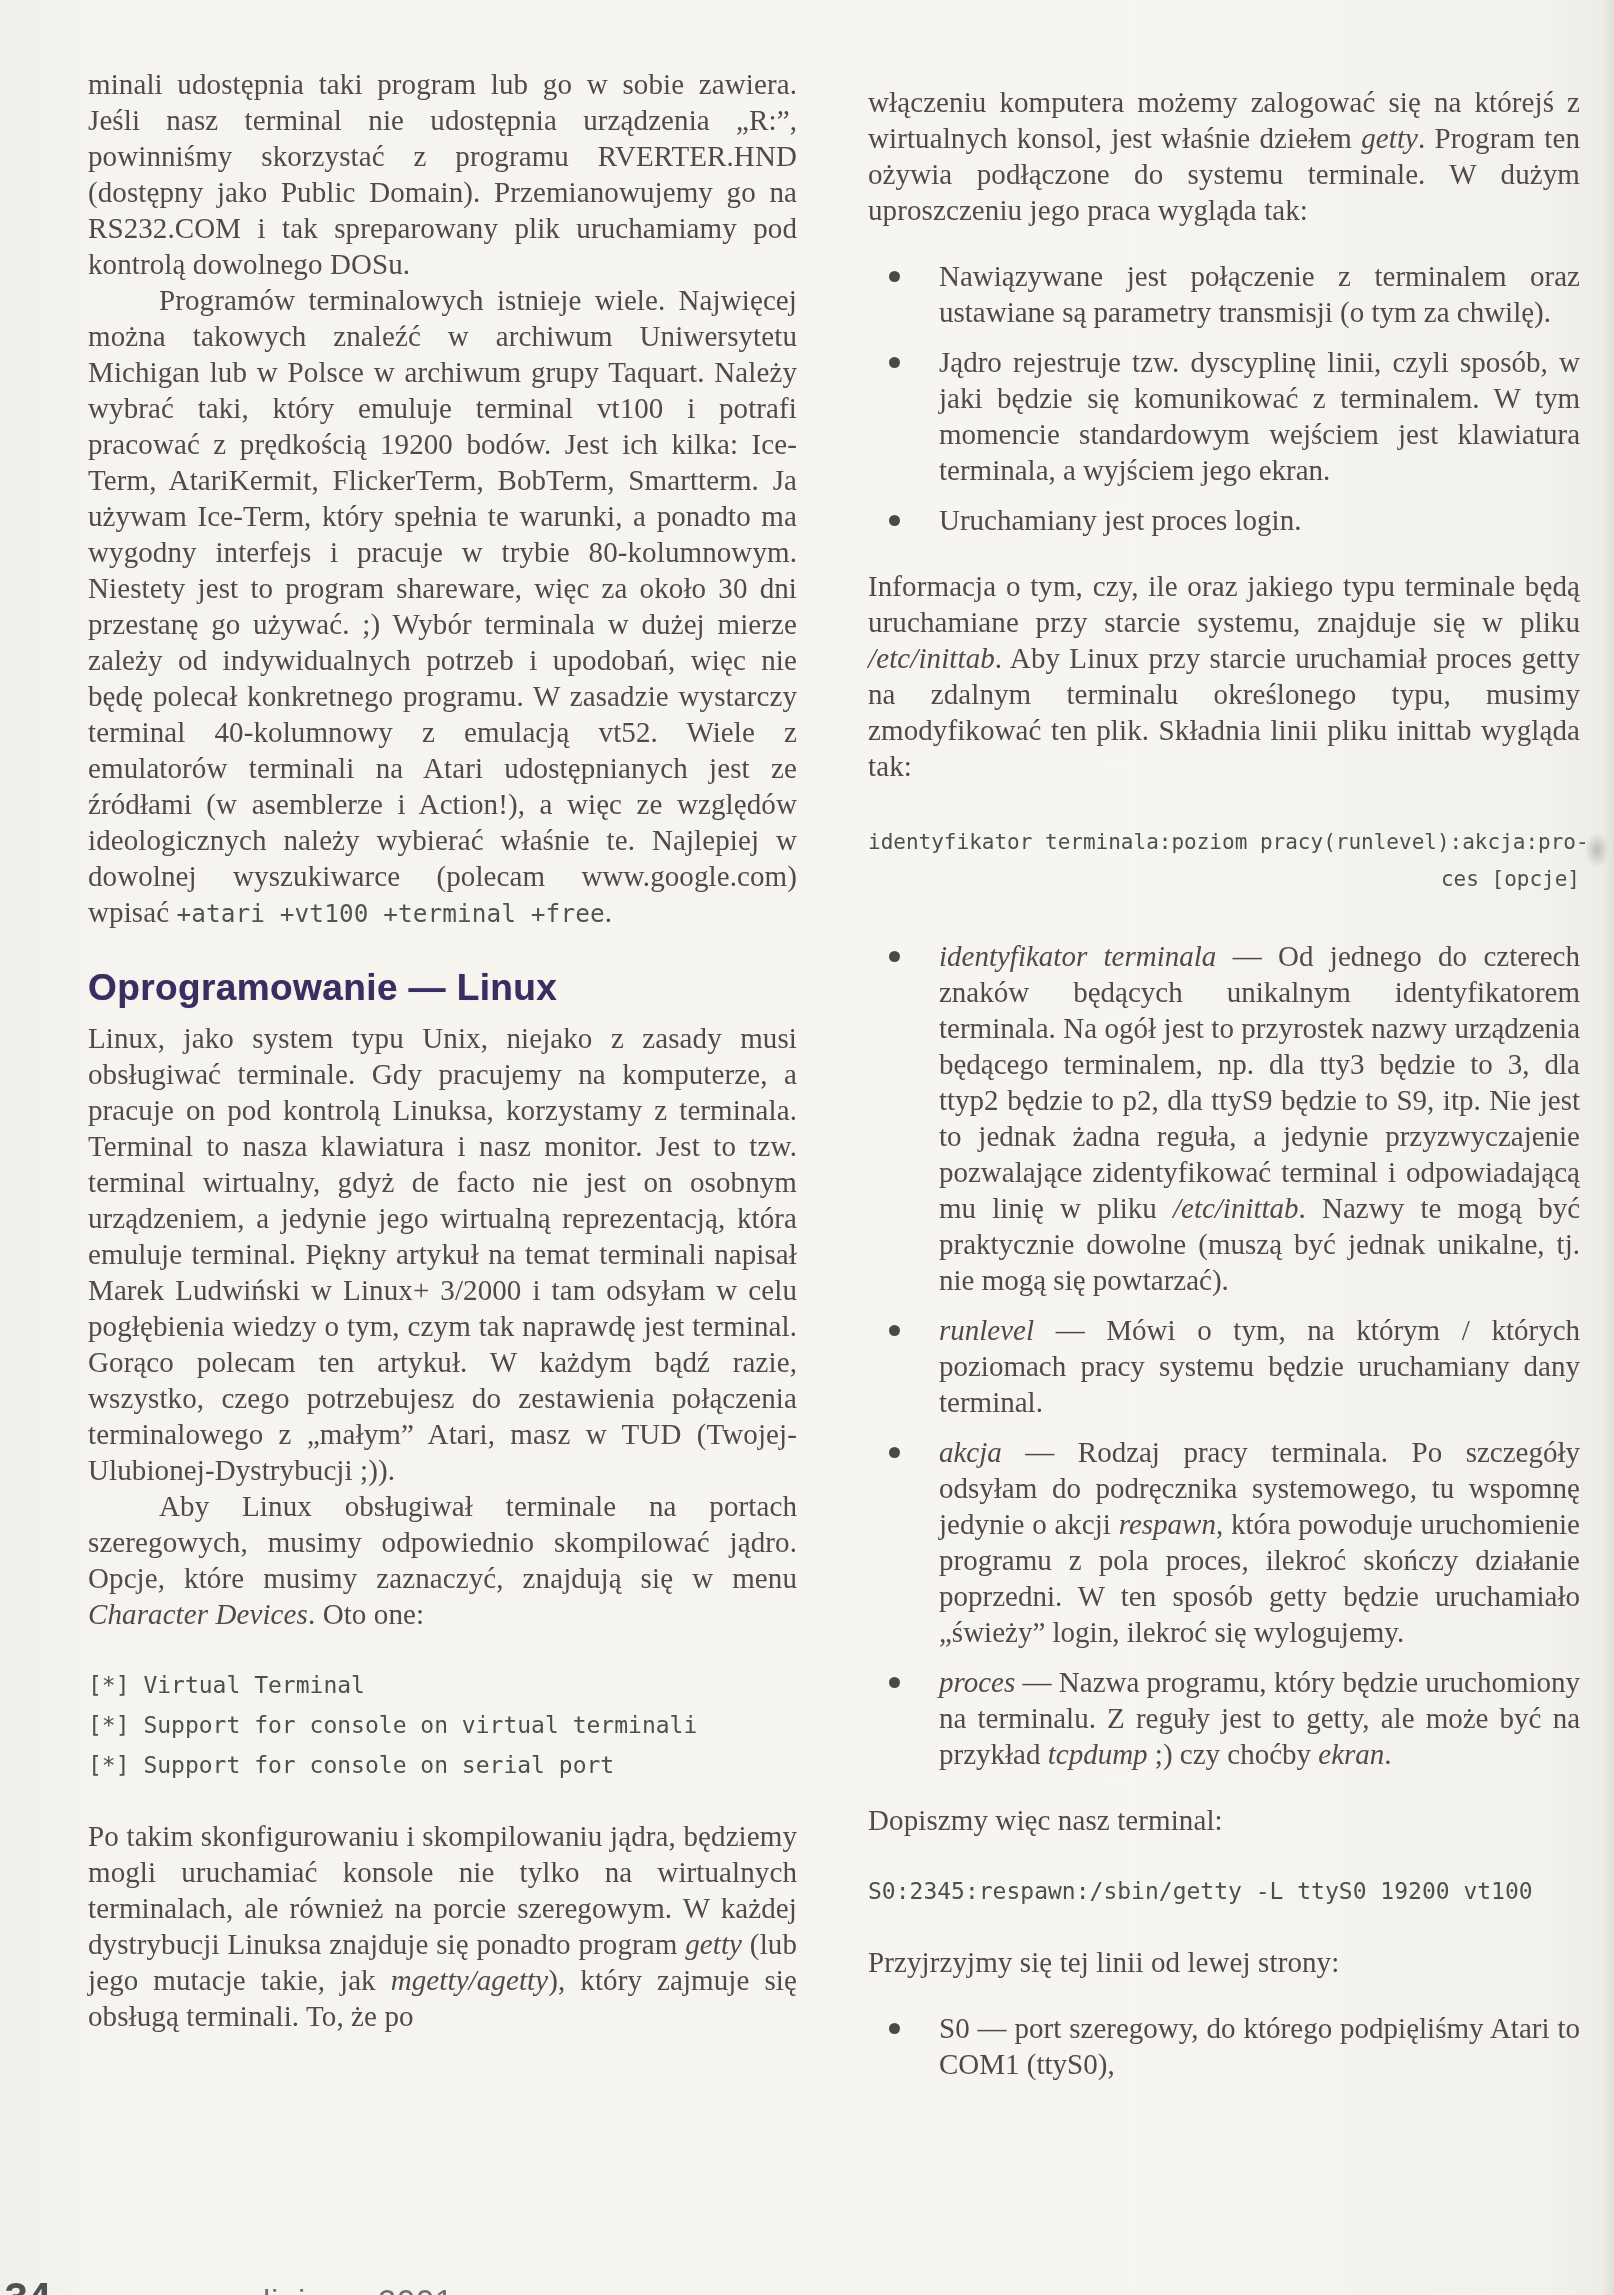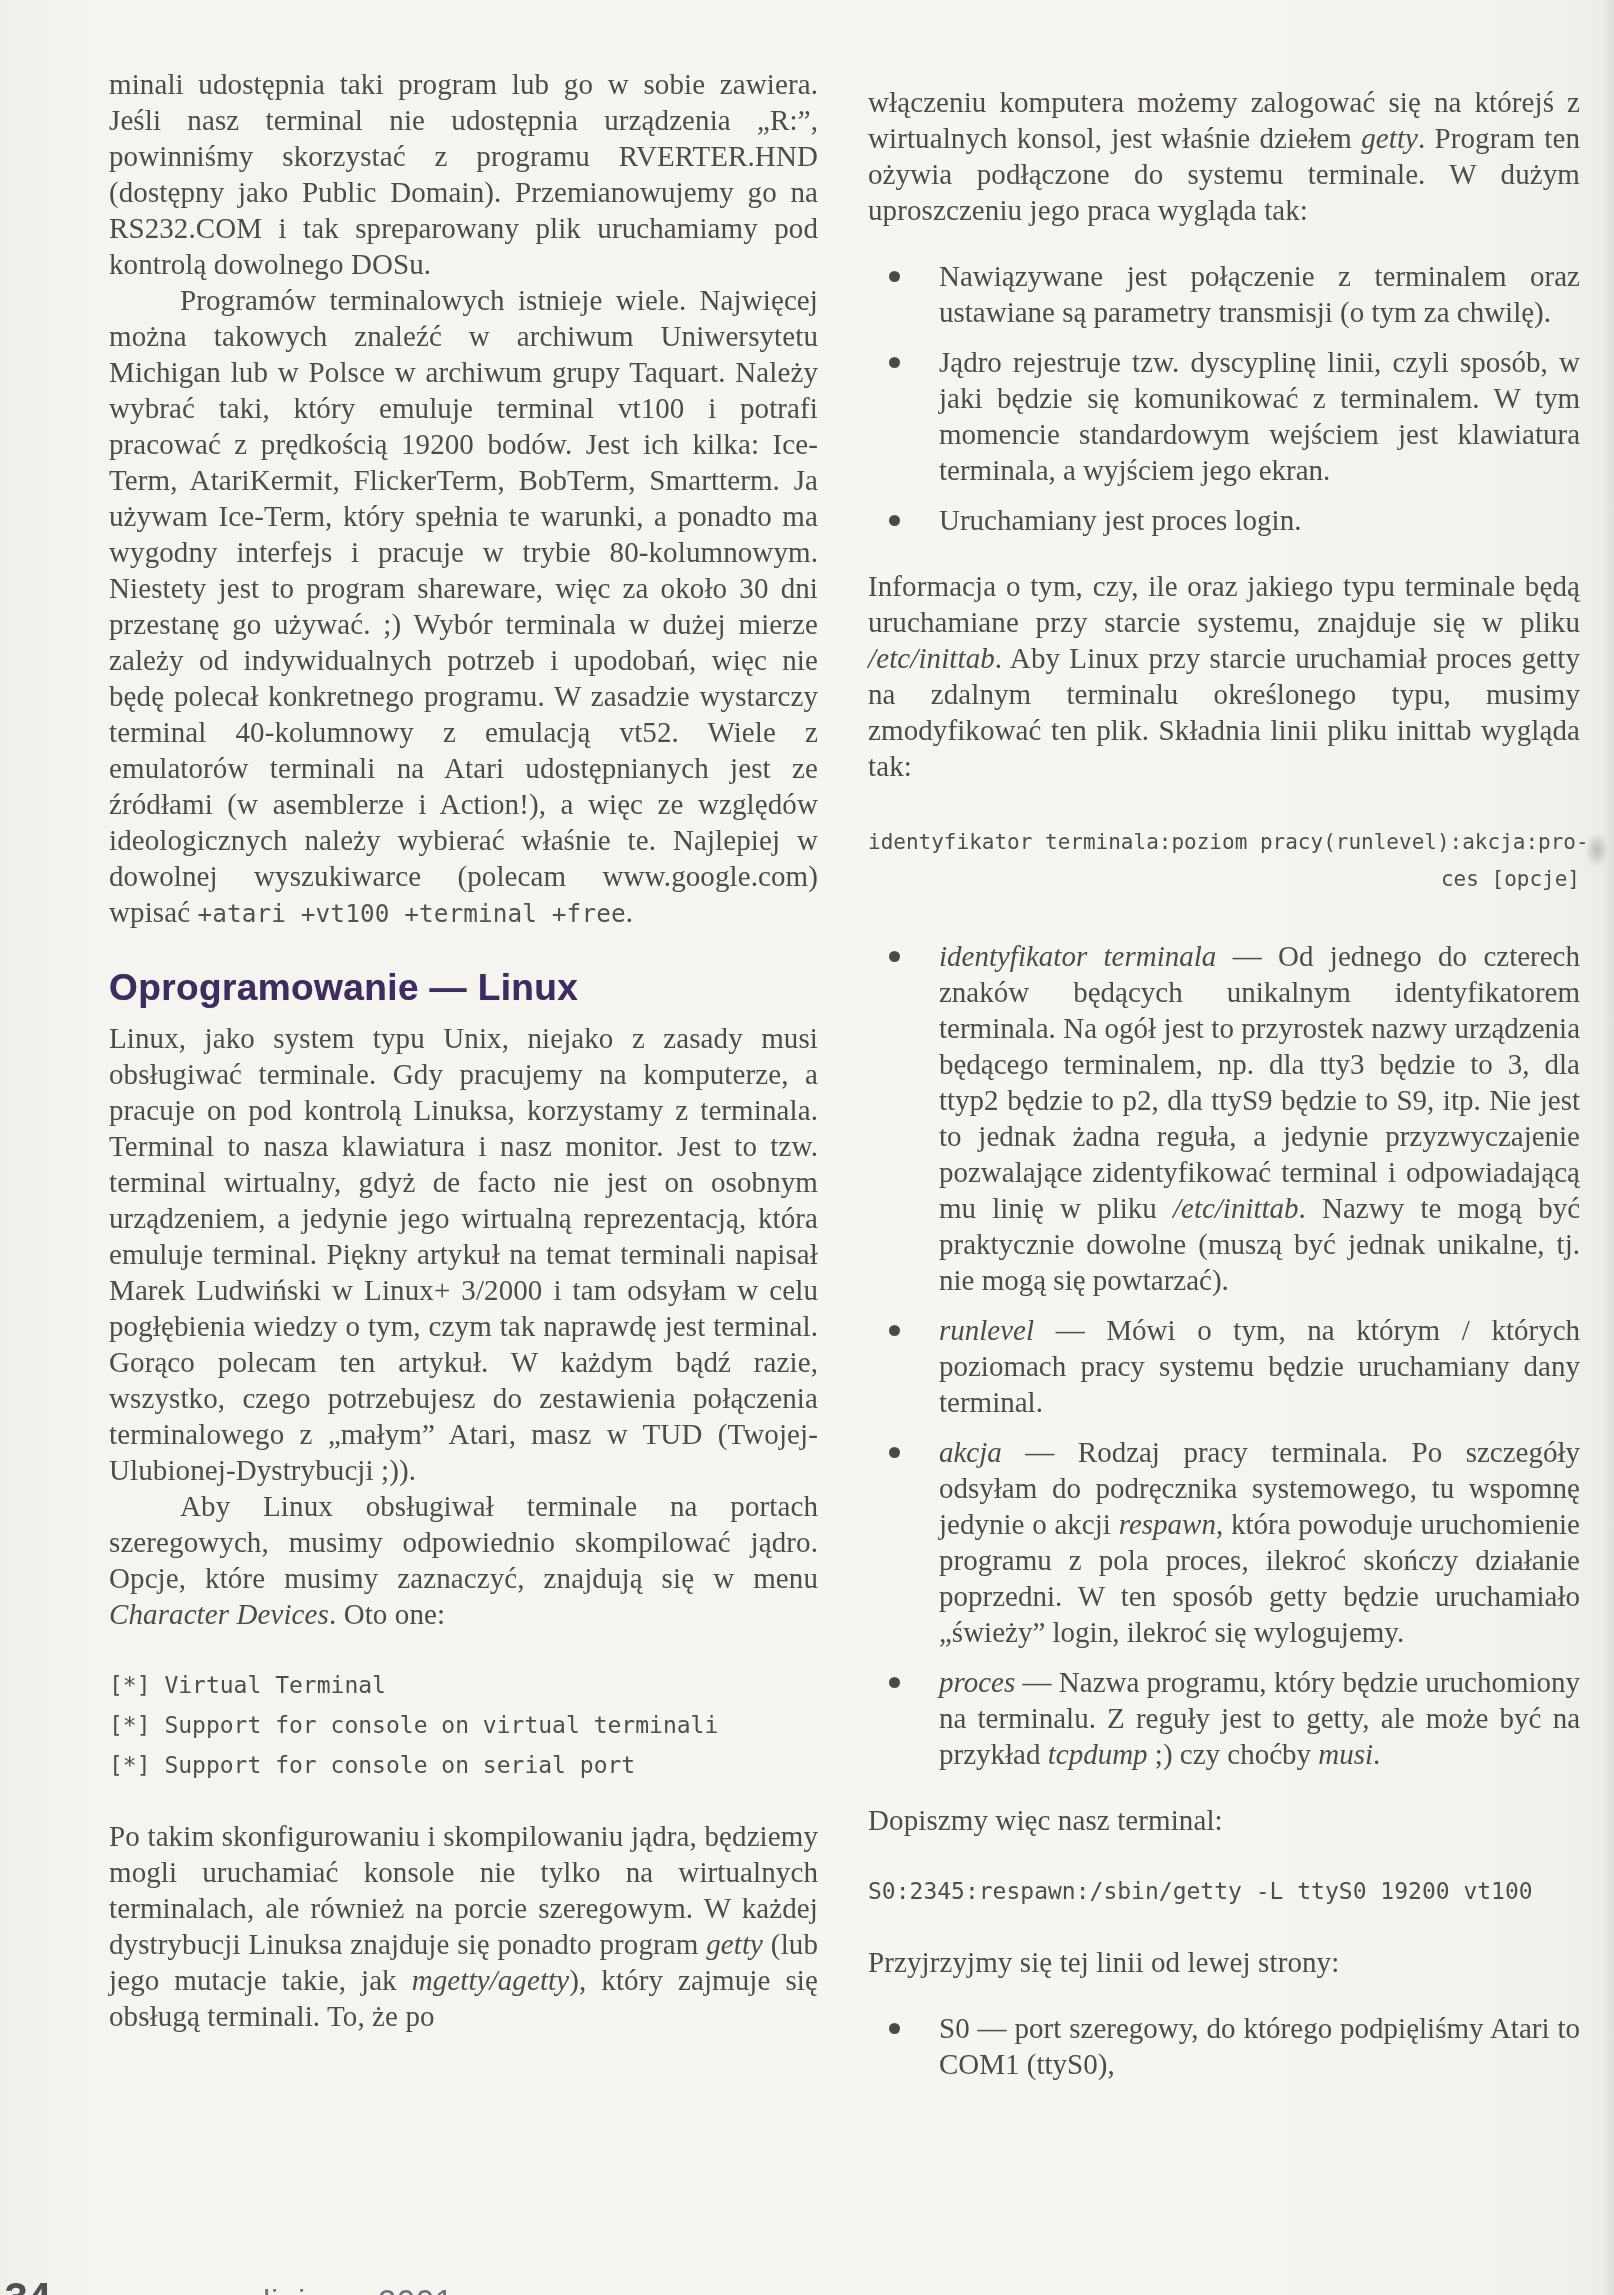--- a/index.html
+++ b/index.html
@@ -5,21 +5,21 @@
   html,body{margin:0;padding:0;background:#e8e6e1;}
   .page{
     position:relative;
     width:1615px;height:2295px;
     overflow:hidden;
     background:linear-gradient(90deg,#f1efe9 0%,#f6f4ef 6%,#f7f5f0 70%,#f3f1ec 96%,#ecebe6 100%);
     font-family:"Liberation Serif","DejaVu Serif",serif;
     color:#4f4c48;
   }
   .col{position:absolute;top:66px;}
-  .col-left{left:109px;width:709px;}
+  .col-left{left:88px;width:709px;}
   .col-right{left:868px;width:712px;padding-top:18px;}
   p.body{
     margin:0;
     font-size:29px;line-height:36px;
     text-align:justify;
     letter-spacing:0.1px;
   }
   p.indent{text-indent:71px;}
   em{font-style:italic;}
   .mono{
@@ -110,21 +110,21 @@
       </ul>
     <p class="body">Informacja o tym, czy, ile oraz jakiego typu terminale będą uruchamiane przy starcie systemu, znajduje się w pliku <em>/etc/inittab</em>. Aby Linux przy starcie uruchamiał proces getty na zdalnym terminalu określonego typu, musimy zmodyfikować ten plik. Składnia linii pliku inittab wygląda tak:</p>
     <div class="codeblock code-syntax">
         <div class="code-line">identyfikator terminala:poziom pracy(runlevel):akcja:pro-</div>
         <div class="code-line">ces [opcje]</div>
       </div>
     <ul class="bullets">
         <li><span class="dot"></span><em>identyfikator terminala</em> — Od jednego do czterech znaków będących unikalnym identyfikatorem terminala. Na ogół jest to przyrostek nazwy urządzenia będącego terminalem, np. dla tty3 będzie to 3, dla ttyp2 będzie to p2, dla ttyS9 będzie to S9, itp. Nie jest to jednak żadna reguła, a jedynie przyzwyczajenie pozwalające zidentyfikować terminal i odpowiadającą mu linię w pliku <em>/etc/inittab</em>. Nazwy te mogą być praktycznie dowolne (muszą być jednak unikalne, tj. nie mogą się powtarzać).</li>
         <li><span class="dot"></span><em>runlevel</em> — Mówi o tym, na którym / których poziomach pracy systemu będzie uruchamiany dany terminal.</li>
         <li><span class="dot"></span><em>akcja</em> — Rodzaj pracy terminala. Po szczegóły odsyłam do podręcznika systemowego, tu wspomnę jedynie o akcji <em>respawn</em>, która powoduje uruchomienie programu z pola proces, ilekroć skończy działanie poprzedni. W ten sposób getty będzie uruchamiało „świeży” login, ilekroć się wylogujemy.</li>
-        <li><span class="dot"></span><em>proces</em> — Nazwa programu, który będzie uruchomiony na terminalu. Z reguły jest to getty, ale może być na przykład <em>tcpdump</em> ;) czy choćby <em>musi</em>.</li>
+        <li><span class="dot"></span><em>proces</em> — Nazwa programu, który będzie uruchomiony na terminalu. Z reguły jest to getty, ale może być na przykład <em>tcpdump</em> ;) czy choćby <em>ekran</em>.</li>
       </ul>
     <p class="body">Dopiszmy więc nasz terminal:</p>
     <div class="codeblock">
         <div class="code-line">S0:2345:respawn:/sbin/getty -L ttyS0 19200 vt100</div>
       </div>
     <p class="body">Przyjrzyjmy się tej linii od lewej strony:</p>
     <ul class="bullets">
         <li><span class="dot"></span>S0 — port szeregowy, do którego podpięliśmy Atari to COM1 (ttyS0),</li>
       </ul>
   </div>

